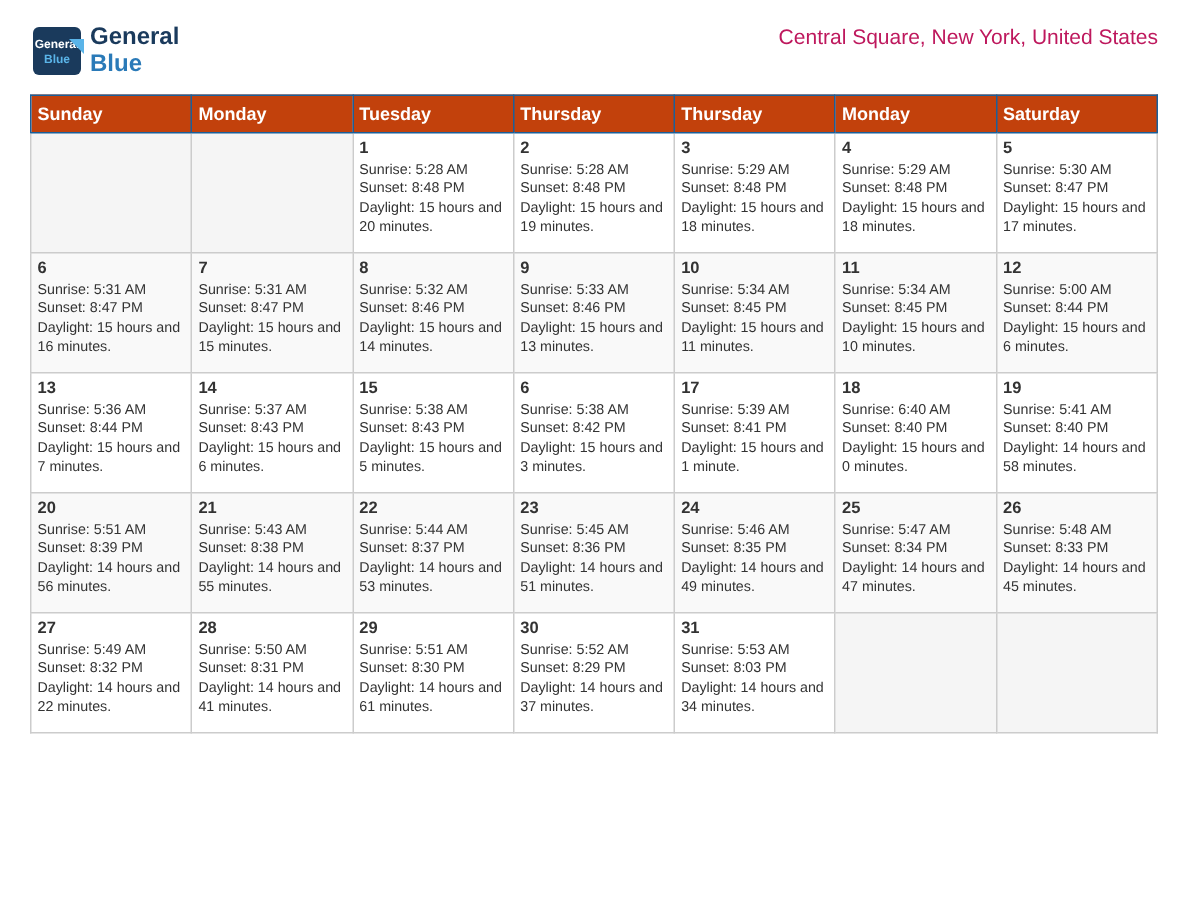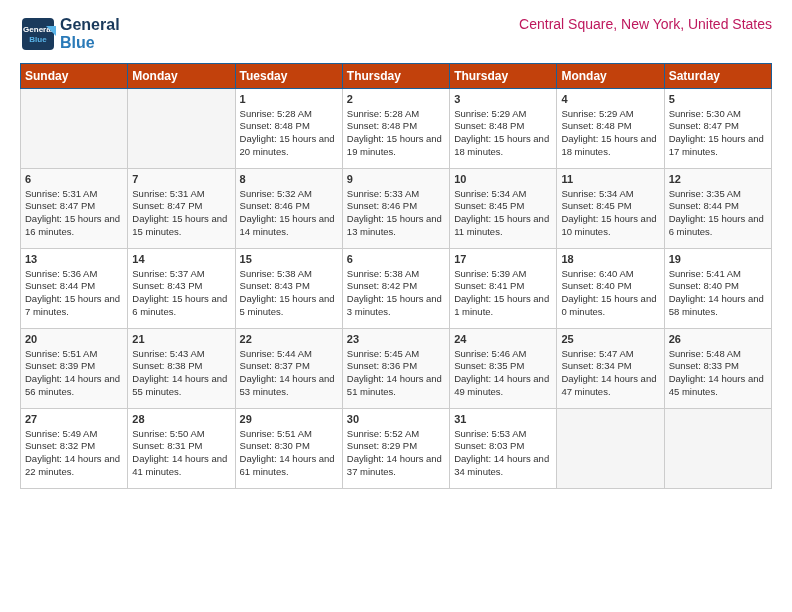--- a/index.html
+++ b/index.html
@@ -125,21 +125,21 @@
           <td><span class="day-num">4</span><span>Sunrise: 5:29 AM</span><br><span>Sunset: 8:48 PM</span><br><span>Daylight: 15 hours and 18 minutes.</span></td>
           <td><span class="day-num">5</span><span>Sunrise: 5:30 AM</span><br><span>Sunset: 8:47 PM</span><br><span>Daylight: 15 hours and 17 minutes.</span></td>
         </tr>
         <tr class="row-shade">
           <td><span class="day-num">6</span><span>Sunrise: 5:31 AM</span><br><span>Sunset: 8:47 PM</span><br><span>Daylight: 15 hours and 16 minutes.</span></td>
           <td><span class="day-num">7</span><span>Sunrise: 5:31 AM</span><br><span>Sunset: 8:47 PM</span><br><span>Daylight: 15 hours and 15 minutes.</span></td>
           <td><span class="day-num">8</span><span>Sunrise: 5:32 AM</span><br><span>Sunset: 8:46 PM</span><br><span>Daylight: 15 hours and 14 minutes.</span></td>
           <td><span class="day-num">9</span><span>Sunrise: 5:33 AM</span><br><span>Sunset: 8:46 PM</span><br><span>Daylight: 15 hours and 13 minutes.</span></td>
           <td><span class="day-num">10</span><span>Sunrise: 5:34 AM</span><br><span>Sunset: 8:45 PM</span><br><span>Daylight: 15 hours and 11 minutes.</span></td>
           <td><span class="day-num">11</span><span>Sunrise: 5:34 AM</span><br><span>Sunset: 8:45 PM</span><br><span>Daylight: 15 hours and 10 minutes.</span></td>
-          <td><span class="day-num">12</span><span>Sunrise: 3:35 AM</span><br><span>Sunset: 8:44 PM</span><br><span>Daylight: 15 hours and 6 minutes.</span></td>
+          <td><span class="day-num">12</span><span>Sunrise: 5:00 AM</span><br><span>Sunset: 8:44 PM</span><br><span>Daylight: 15 hours and 6 minutes.</span></td>
         </tr>
         <tr class="">
           <td><span class="day-num">13</span><span>Sunrise: 5:36 AM</span><br><span>Sunset: 8:44 PM</span><br><span>Daylight: 15 hours and 7 minutes.</span></td>
           <td><span class="day-num">14</span><span>Sunrise: 5:37 AM</span><br><span>Sunset: 8:43 PM</span><br><span>Daylight: 15 hours and 6 minutes.</span></td>
           <td><span class="day-num">15</span><span>Sunrise: 5:38 AM</span><br><span>Sunset: 8:43 PM</span><br><span>Daylight: 15 hours and 5 minutes.</span></td>
           <td><span class="day-num">6</span><span>Sunrise: 5:38 AM</span><br><span>Sunset: 8:42 PM</span><br><span>Daylight: 15 hours and 3 minutes.</span></td>
           <td><span class="day-num">17</span><span>Sunrise: 5:39 AM</span><br><span>Sunset: 8:41 PM</span><br><span>Daylight: 15 hours and 1 minute.</span></td>
           <td><span class="day-num">18</span><span>Sunrise: 6:40 AM</span><br><span>Sunset: 8:40 PM</span><br><span>Daylight: 15 hours and 0 minutes.</span></td>
           <td><span class="day-num">19</span><span>Sunrise: 5:41 AM</span><br><span>Sunset: 8:40 PM</span><br><span>Daylight: 14 hours and 58 minutes.</span></td>
         </tr>

